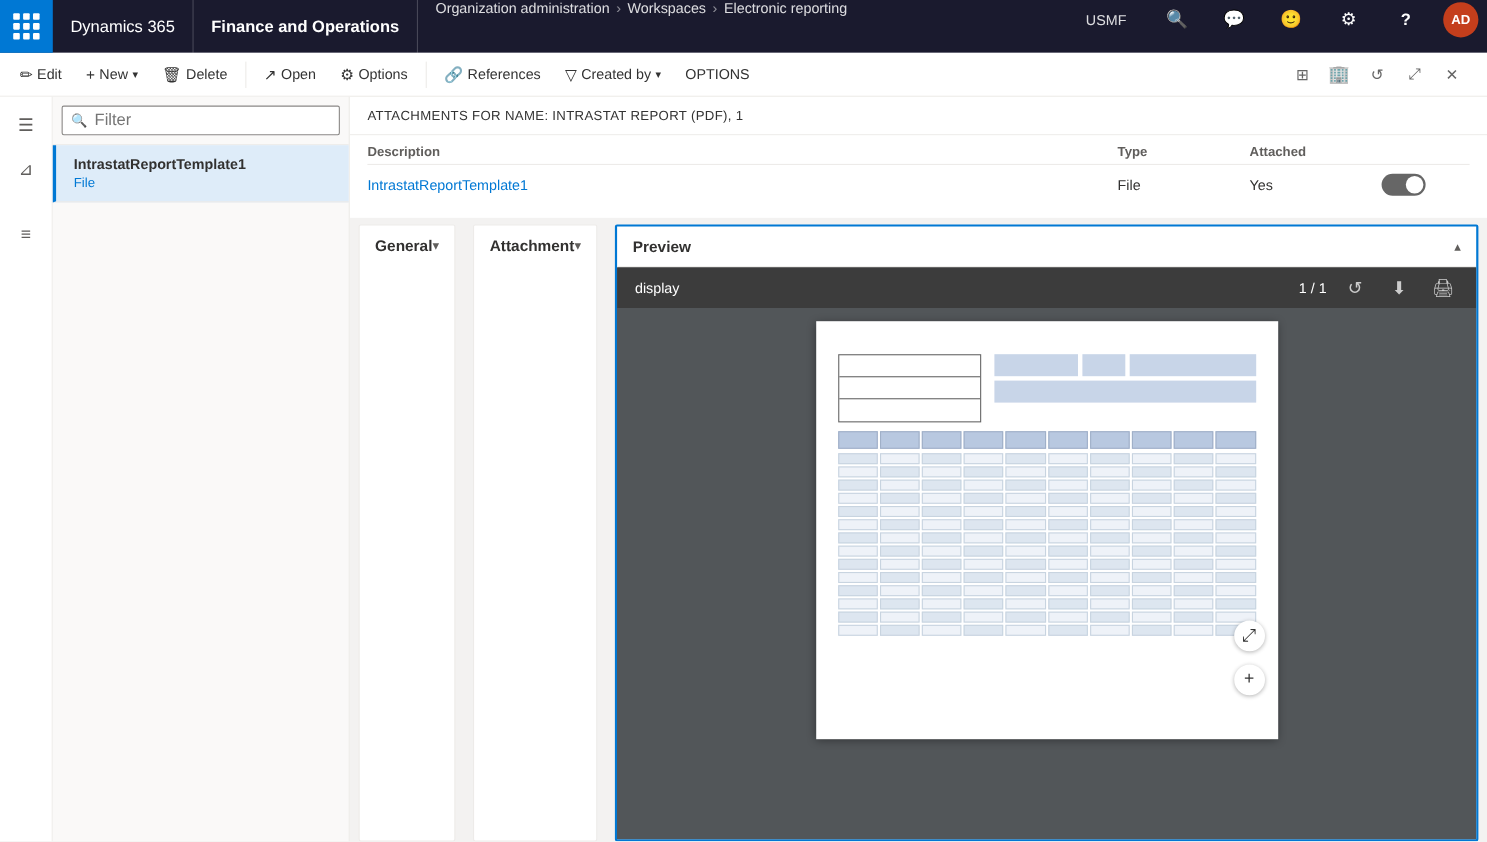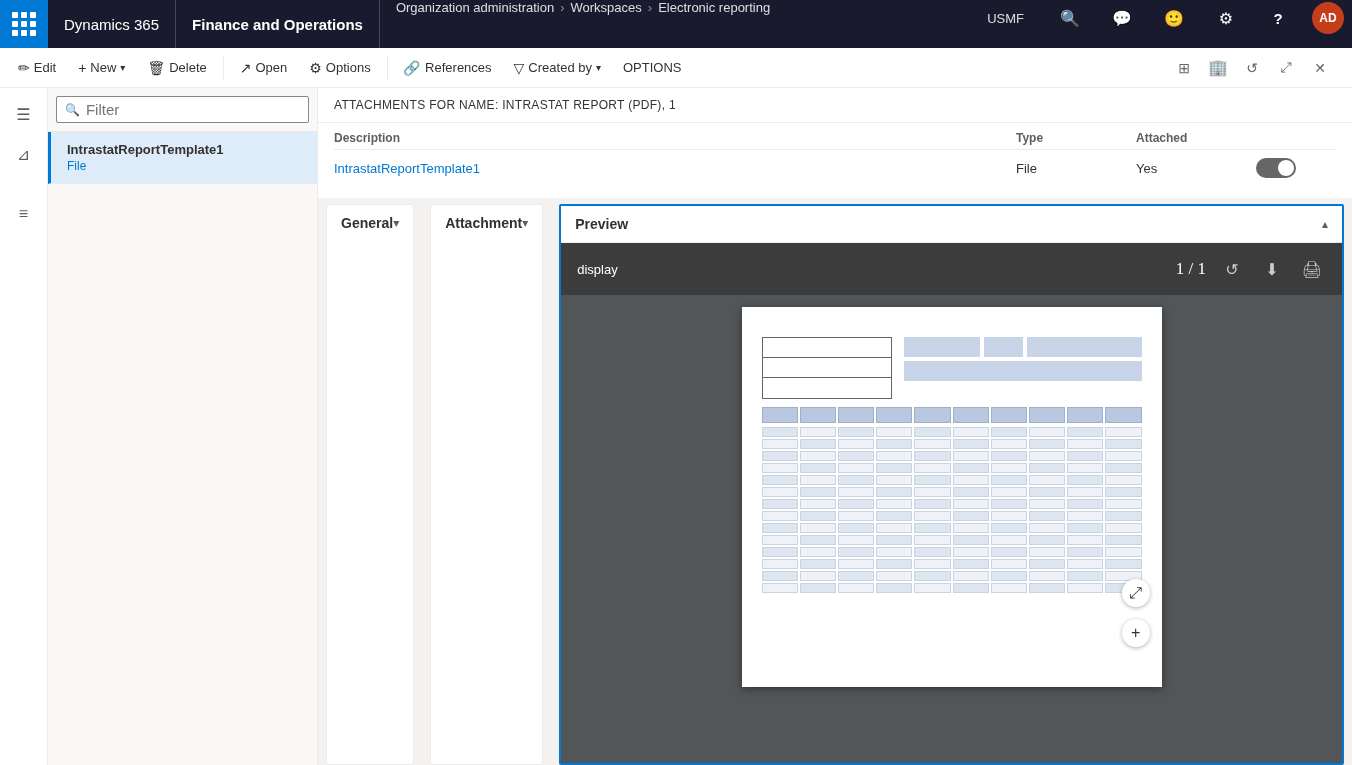--- a/index.html
+++ b/index.html
@@ -152,25 +152,25 @@
     .preview-section-title { font-size: 14px; font-weight: 600; color: #323130; }
     .preview-body {
       flex: 1; overflow: hidden; padding: 0; background: #f3f2f1; position: relative;
     }
 
     
     .pdf-viewer {
       background: #3c3c3c; width: 100%; display: flex; flex-direction: column; height: 100%;
     }
     .pdf-toolbar {
-      background: #3c3c3c; height: 52px; display: flex; align-items: center;
+      background: #3c3c3c; height: 37px; display: flex; align-items: center;
       padding: 0 16px; gap: 12px; color: #fff; font-size: 13px;
     }
     .pdf-toolbar-title { flex: 1; }
-    .pdf-page-info { color: #fff; font-size: 17px; font-family: Liberation Serif, serif; }
+    .pdf-page-info { color: #fff; font-size: 13px; }
     .pdf-toolbar-icon {
       color: #ccc; font-size: 16px; cursor: pointer; width: 28px; height: 28px;
       display: flex; align-items: center; justify-content: center; border-radius: 2px;
     }
     .pdf-content {
       flex: 1; background: #525659; display: flex; justify-content: center;
       align-items: flex-start; overflow: auto; padding: 12px; position: relative;
     }
     .pdf-page {
       background: #fff; width: 420px; min-height: 380px; position: relative;

